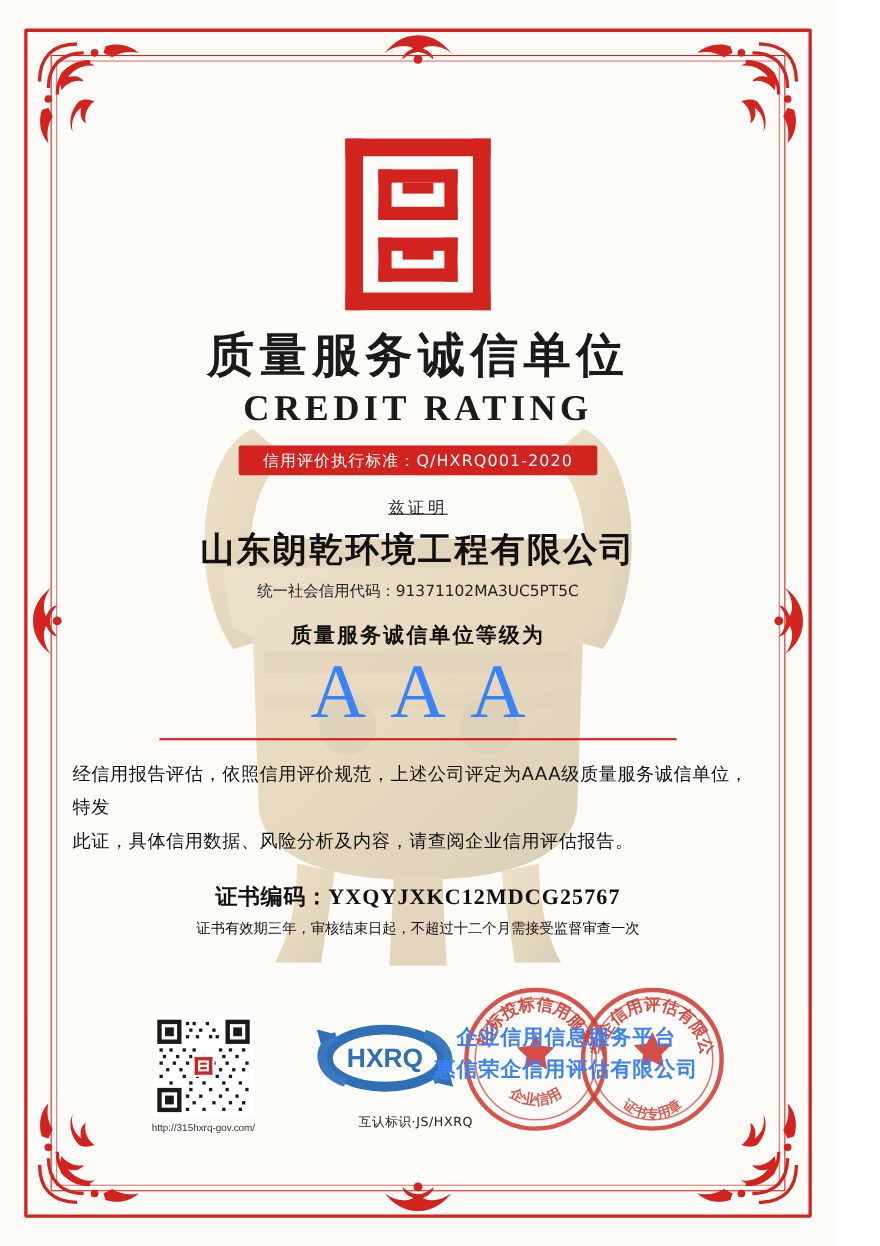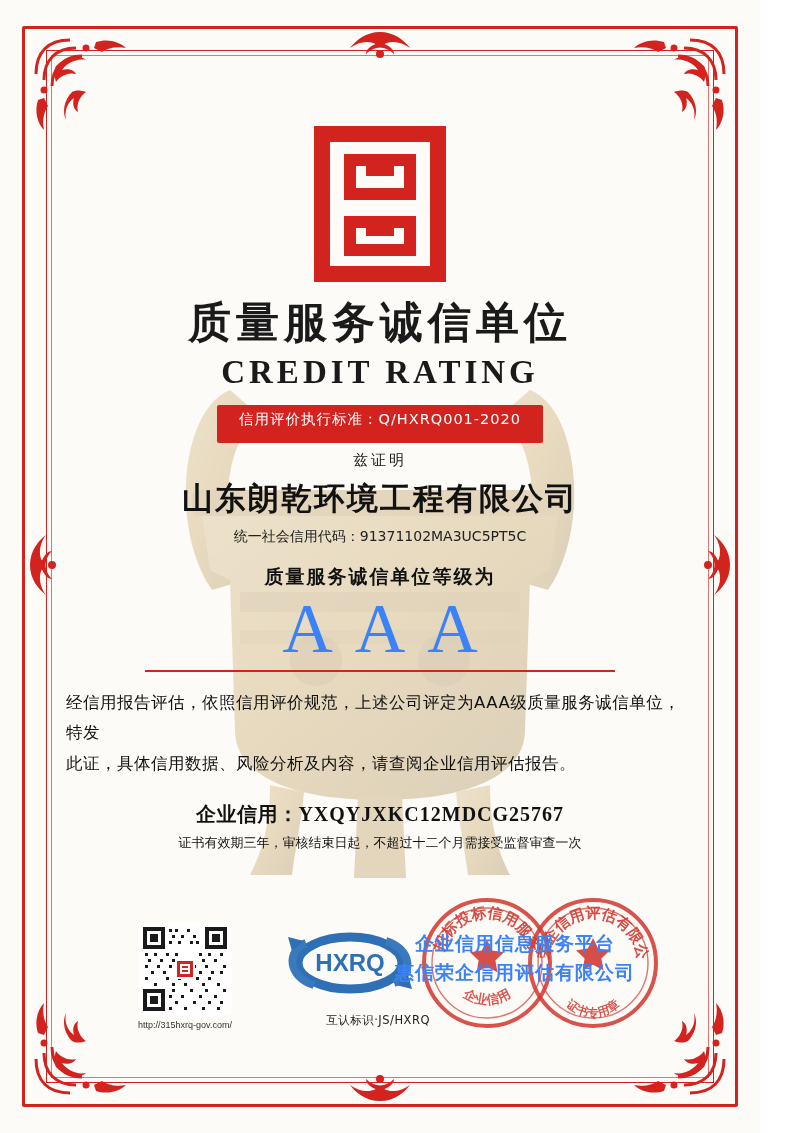--- a/index.html
+++ b/index.html
@@ -102,35 +102,36 @@
     font-size: 33px;
     font-weight: bold;
     letter-spacing: 4px;
     color: #1a1a1a;
     margin-top: 2px;
   }
 
   .standard-bar {
     display: inline-block;
     margin-top: 14px;
-    padding: 5px 22px 14px 22px;
+    padding: 5px 22px 3px 22px;
     background: #d2231f;
     color: #ffffff;
     font-size: 14.5px;
     letter-spacing: 1px;
     border-radius: 2px;
     font-family: "DejaVu Sans", "Liberation Sans", sans-serif;
   }
 
   .hereby {
-    margin-top: 8px;
+    margin-top: 20px;
     font-size: 15px;
     color: #222;
     letter-spacing: 3px;
     font-family: "DejaVu Sans", "Liberation Sans", sans-serif;
+    text-decoration: underline;
   }
 
   .company {
     margin-top: 8px;
     font-size: 31px;
     font-weight: bold;
     letter-spacing: 2px;
     color: #111;
     font-family: "DejaVu Sans", "Liberation Sans", sans-serif;
   }
@@ -457,21 +458,21 @@
     <div class="grade-label">质量服务诚信单位等级为</div>
     <div class="grade-value">AAA</div>
     <div class="rule"></div>
 
     <div class="statement">
       <div>经信用报告评估，依照信用评价规范，上述公司评定为AAA级质量服务诚信单位，特发</div>
       <div>此证，具体信用数据、风险分析及内容，请查阅企业信用评估报告。</div>
     </div>
 
     <div class="cert-no">
-      <span>企业信用：</span><span class="value">YXQYJXKC12MDCG25767</span>
+      <span>证书编码：</span><span class="value">YXQYJXKC12MDCG25767</span>
     </div>
 
     <div class="validity-note">证书有效期三年，审核结束日起，不超过十二个月需接受监督审查一次</div>
   </div>
 
   <div class="footer">
 
     <div class="qr-block">
       <div class="qr">
         <svg viewBox="0 0 92 92" width="92" height="92" aria-hidden="true">

